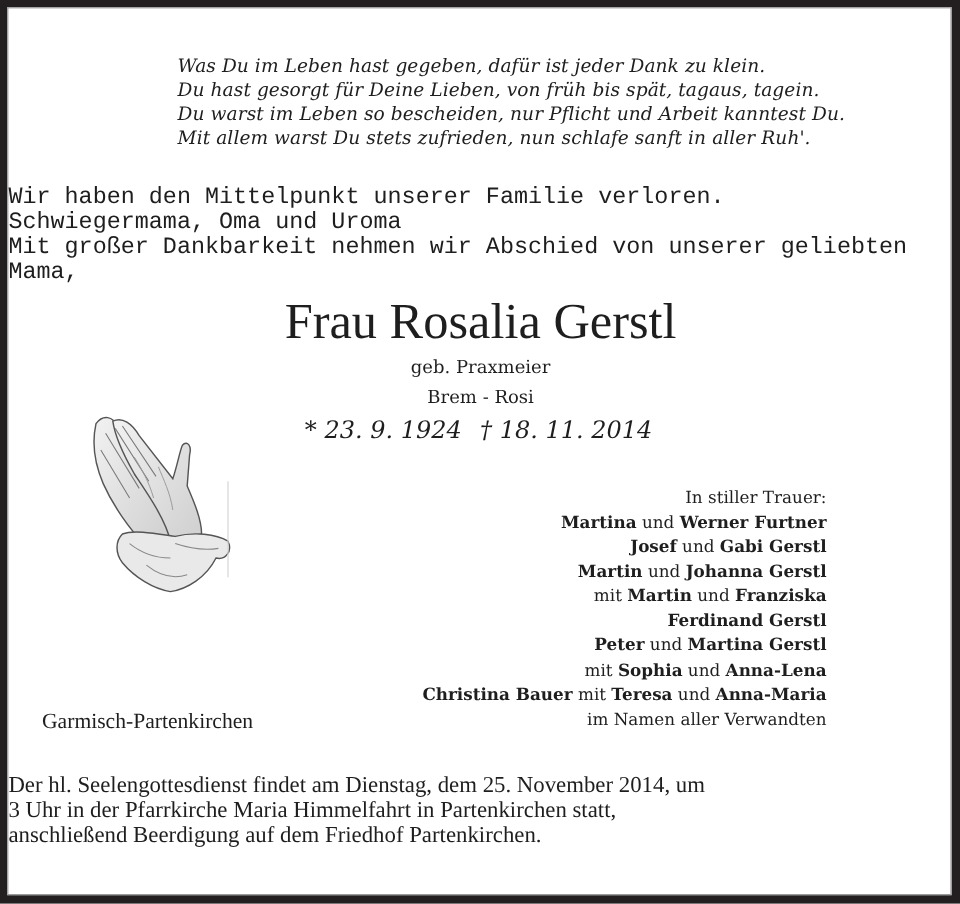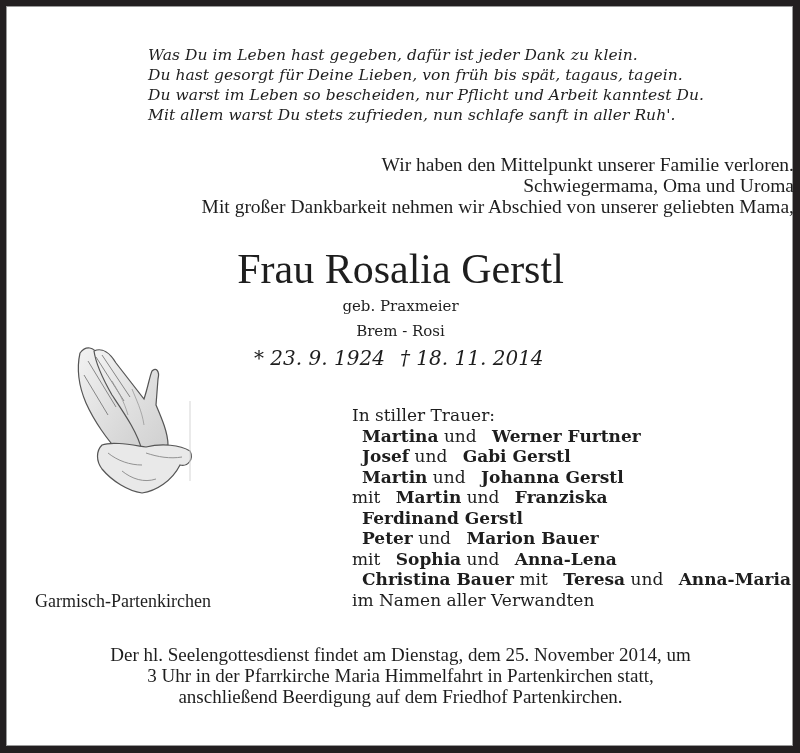--- a/index.html
+++ b/index.html
@@ -8,44 +8,44 @@
     position: absolute; left: 6px; top: 6px; width: 787px; height: 740px;
     background: #ffffff; border: 1px solid #9a9a9a; box-sizing: border-box;
     font-family: "DejaVu Serif", "Liberation Serif", serif; color: #1e1e1e; padding-left: 48px;
   }
   .verse {
     position: absolute; left: 141px; top: 38px;
     font-style: italic; font-size: 15.5px; line-height: 20px; white-space: nowrap;
   }
   .verse div { letter-spacing: 0.05px; }
   .intro {
-    position: absolute; left: 0; width: 787px; top: 147px; text-align: right;
-    font-family: Liberation Serif, serif; font-size: 19.5px; line-height: 21px;
+    position: absolute; left: 0; width: 787px; top: 147px; text-align: left;
+    font-family: Liberation Mono, monospace; font-size: 19.5px; line-height: 21px;
   }
   .name {
     position: absolute; left: 0; width: 787px; top: 238px; text-align: center;
     font-family: "Liberation Serif", serif; font-size: 42px; line-height: 48px;
   }
   .sub {
     position: absolute; left: 0; width: 787px; text-align: center;
     font-family: "DejaVu Serif", serif; font-size: 15px; line-height: 20px;
   }
   .dates { position: absolute; top: 339px; font-family: "DejaVu Serif", serif; font-size: 20px; font-style: italic; }
   .hands { position: absolute; left: 65px; top: 334px; width: 125px; height: 158px; }
   .mourners {
     position: absolute; left: 345px; top: 398px;
-    font-family: "DejaVu Serif", serif; font-size: 17px; line-height: 20.5px; white-space: nowrap;
+    font-family: "DejaVu Serif", serif; font-size: 14px; line-height: 20.5px; white-space: nowrap; text-align: right;
   }
-  .mourners b { font-weight: bold; margin-left: 10px; }
+  .mourners b { font-weight: bold; }
   .place {
     position: absolute; left: 28px; top: 584px;
     font-family: "Liberation Serif", serif; font-size: 18px; line-height: 20px;
   }
   .service {
-    position: absolute; left: 0; width: 787px; top: 637px; text-align: center;
+    position: absolute; left: 0; width: 787px; top: 637px; 
     font-family: "Liberation Serif", serif; font-size: 19px; line-height: 21px;
   }
 </style>
 </head>
 <body>
 
 <div class="card">
 
   <div class="verse">
     <div>Was Du im Leben hast gegeben, dafür ist jeder Dank zu klein.</div>
@@ -87,21 +87,21 @@
   </svg>
 
   <div class="mourners">
     <div>In stiller Trauer:</div>
     <div id="mourner-lines">
         <div><b>Martina</b><span> und </span><b>Werner Furtner</b></div>
         <div><b>Josef</b><span> und </span><b>Gabi Gerstl</b></div>
         <div><b>Martin</b><span> und </span><b>Johanna Gerstl</b></div>
         <div><span>mit </span><b>Martin</b><span> und </span><b>Franziska</b></div>
         <div><b>Ferdinand Gerstl</b></div>
-        <div><b>Peter</b><span> und </span><b>Marion Bauer</b></div>
+        <div><b>Peter</b><span> und </span><b>Martina Gerstl</b></div>
         <div><span>mit </span><b>Sophia</b><span> und </span><b>Anna-Lena</b></div>
         <div><b>Christina Bauer</b><span> mit </span><b>Teresa</b><span> und </span><b>Anna-Maria</b></div>
       </div>
     <div>im Namen aller Verwandten</div>
   </div>
 
   <div class="place">Garmisch-Partenkirchen</div>
 
   <div class="service">
     <div>Der hl. Seelengottesdienst findet am Dienstag, dem 25. November 2014, um</div>

